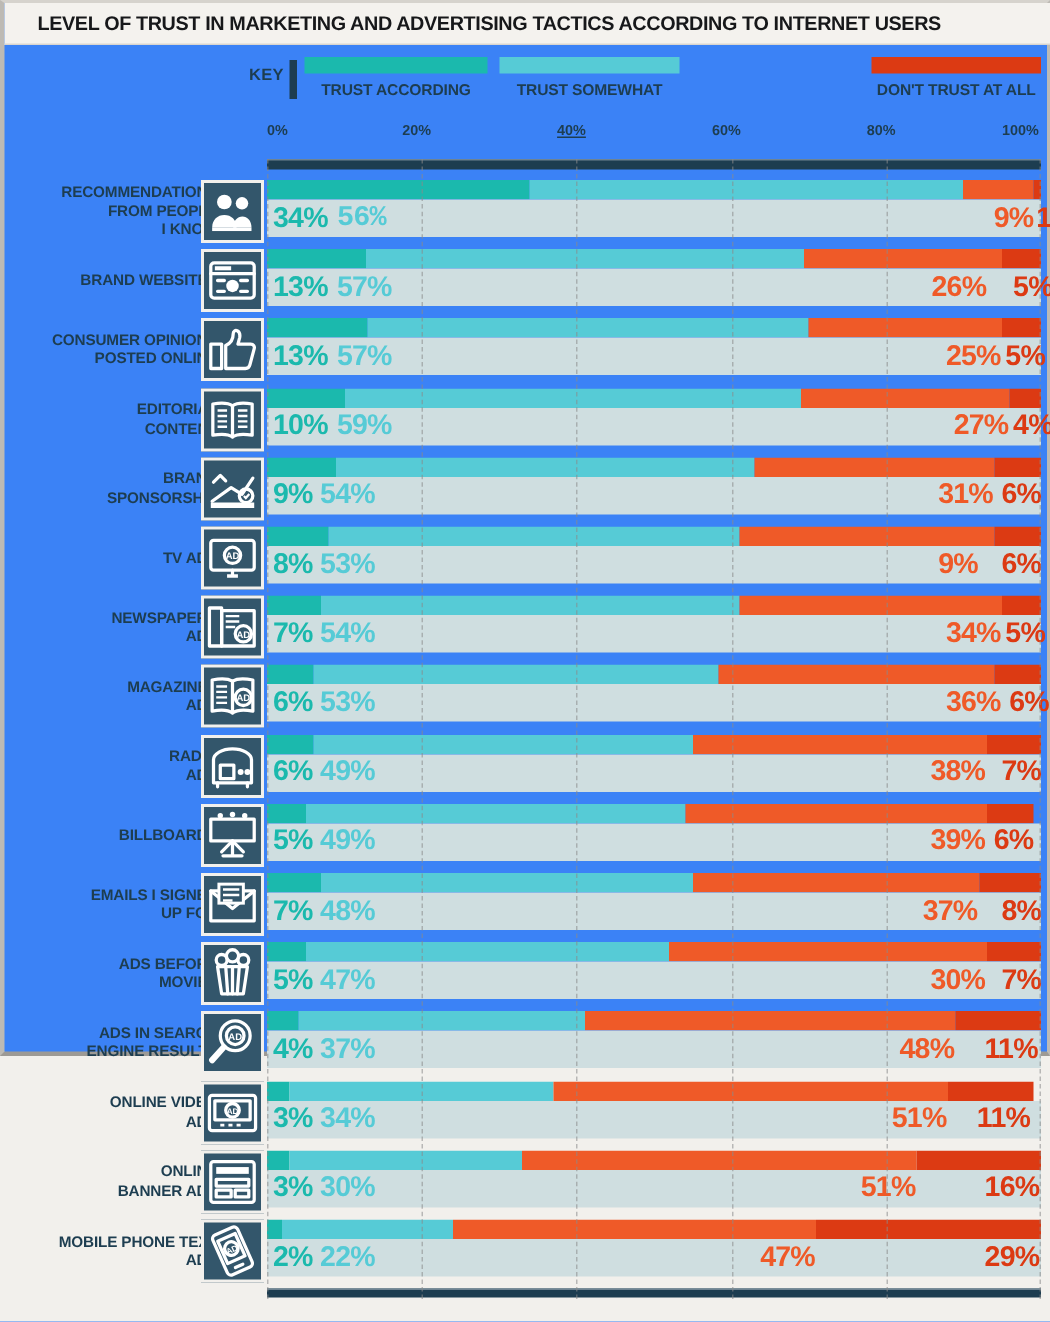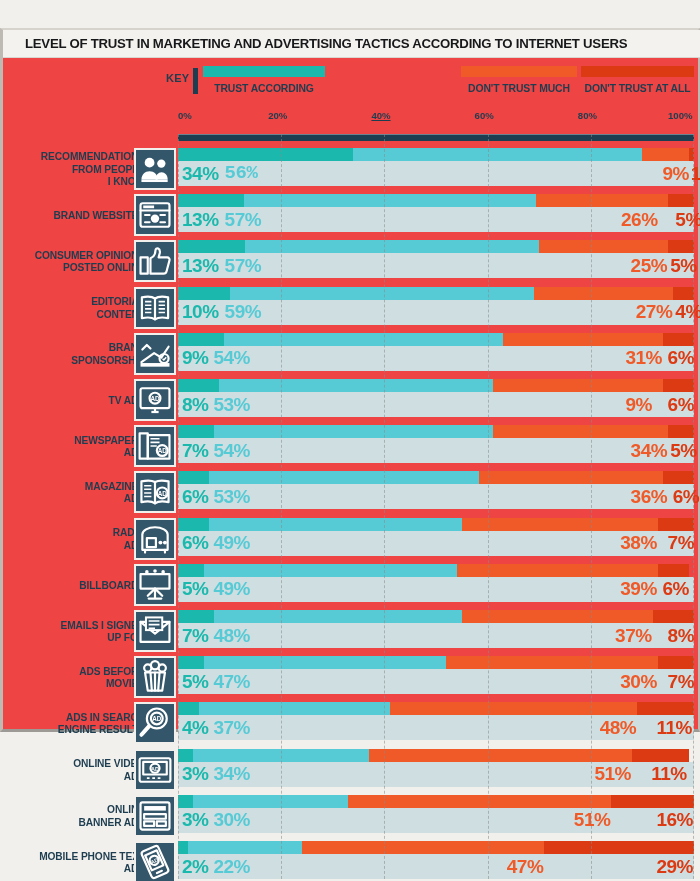--- a/index.html
+++ b/index.html
@@ -10,22 +10,21 @@
     overflow:hidden;
     position:relative;
   }
   .frame{
     position:absolute;left:0;top:0;width:700px;height:704px;
     box-sizing:border-box;
     border-left:3px solid #bdbab4;
     border-right:2px solid #bdbab4;
     border-top:2px solid #d6d3cd;
     border-bottom:3px solid #9d9a95;
-    background:#ef4444;
-    margin-top:28px;
+    background:#3b82f6;
   }
   
   .title-bar{
     position:absolute;left:0;top:0;width:700px;height:28px;
     background:#f4f2ee;
     border-bottom:1px solid #d9d6d0;
     box-sizing:border-box;
   }
   .title-text{
     position:absolute;left:22px;top:6px;
@@ -119,23 +118,23 @@
     <div class="title-text">LEVEL OF TRUST IN MARKETING AND ADVERTISING TACTICS ACCORDING TO INTERNET USERS</div>
   </div>
 
   <div class="key" id="key-area">
     <div class="key-label">KEY</div>
     <div class="key-tick"></div>
   <div class="key-item" style="left: 200px; width: 122px;">
         <div class="key-swatch" style="background: rgb(27, 185, 173);"></div>
         <div class="key-text">TRUST ACCORDING</div>
       </div>
-      <div class="key-item" style="left: 458px; width: 116px;">
-        <div class="key-swatch" style="background: rgb(239, 90, 40);"></div>
-        <div class="key-text">DON'T TRUST MUCH</div>
+      <div class="key-item" style="left: 330px; width: 120px;">
+        <div class="key-swatch" style="background: rgb(86, 203, 214);"></div>
+        <div class="key-text">TRUST SOMEWHAT</div>
       </div>
       <div class="key-item" style="left: 578px; width: 113px;">
         <div class="key-swatch" style="background: rgb(220, 58, 19);"></div>
         <div class="key-text">DON'T TRUST AT ALL</div>
       </div>
     </div>
 
   <div class="axis" id="axis-area">
       <div class="axis-tick-label" style="left: 175px;">0%</div>
       <div class="axis-tick-label" style="left: 265.2px;">20%</div>

